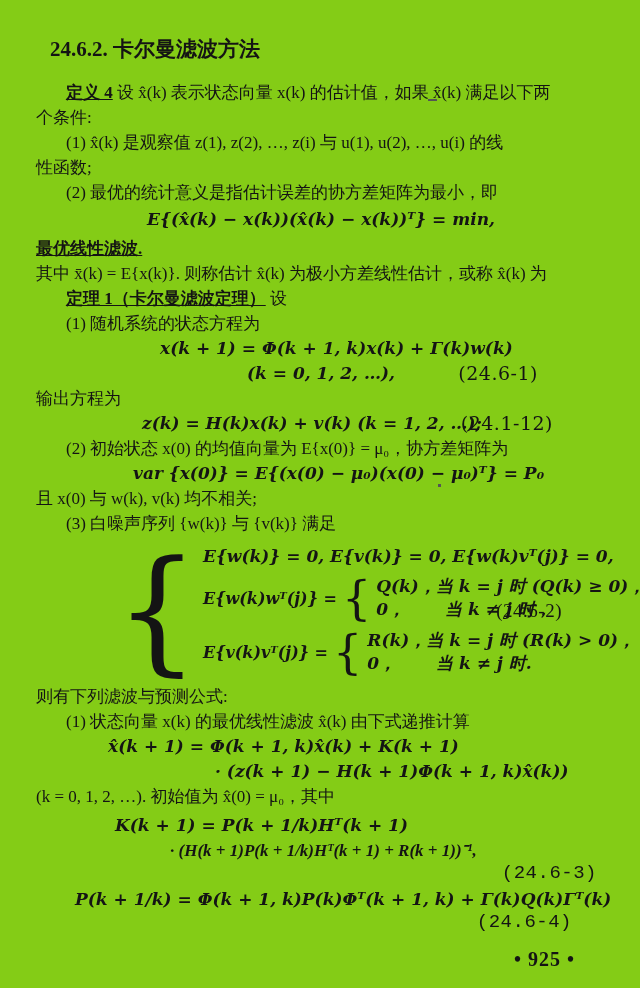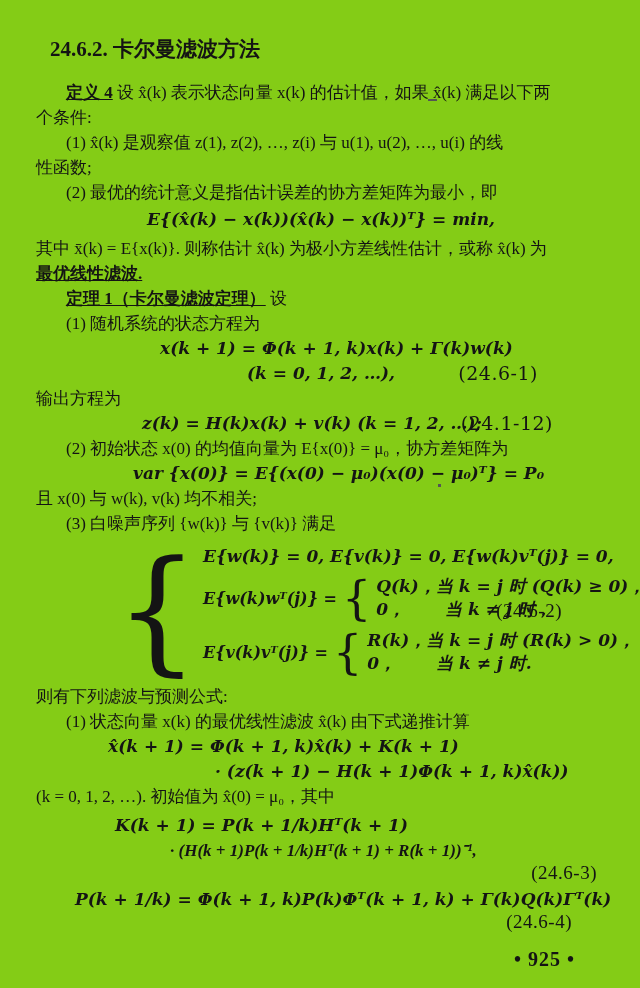--- a/index.html
+++ b/index.html
@@ -15,21 +15,21 @@
     font-family:"Liberation Serif","DejaVu Serif",serif;
   }
   .line { position:relative; font-size:17px; line-height:25px; height:25px; white-space:nowrap; }
   .indent { padding-left:30px; }
   .bold { font-weight:bold;text-decoration:underline; }
   .math { font-style:italic; font-weight:600; font-family:"DejaVu Serif","Liberation Serif",serif; }
   .eqnum {
     position:absolute; top:0; font-style:normal; font-weight:normal;
     font-size:19px; letter-spacing:0.5px;
   }
-  .numline { position:relative; height:20px; line-height:20px; font-size:16px; }
+  .numline { position:relative; height:20px; line-height:20px; font-size:16px;font-family:Liberation Mono, monospace; }
   
   .sys { position:relative; display:flex; align-items:center; margin:8px 0 8px 79px; height:132px; }
   .bigbrace {
     font-size:132px; line-height:128px; font-weight:400;
     transform:scaleY(1.02); transform-origin:center; margin-right:4px;
     font-family:"DejaVu Serif",serif;
   }
   .sysrows { display:flex; flex-direction:column; gap:6px; }
   .sysrow1 { font-size:17px; line-height:24px; height:24px; white-space:nowrap; }
   .sysrow { display:flex; align-items:center; gap:5px; height:48px; white-space:nowrap; }
@@ -49,22 +49,22 @@
   <div class="content">
 
     <div class="title">24.6.2. 卡尔曼滤波方法</div>
 
     <div class="line indent"><span class="bold">定义 4</span><span>  设 x̂(k) 表示状态向量 x(k) 的估计值，如果 x̂(k) 满足以下两</span></div>
     <div class="line">个条件:</div>
     <div class="line indent">(1) x̂(k) 是观察值 z(1), z(2), …, z(i) 与 u(1), u(2), …, u(i) 的线</div>
     <div class="line">性函数;</div>
     <div class="line indent">(2) 最优的统计意义是指估计误差的协方差矩阵为最小，即</div>
     <div class="line math" style="padding-left:111px; margin:2px 0 4px 0;">E{(x̂(k) − x(k))(x̂(k) − x(k))ᵀ} = min,</div>
+    <div class="line bold">最优线性滤波.</div>
     <div class="line">其中 x̄(k) = E{x(k)}. 则称估计 x̂(k) 为极小方差线性估计，或称 x̂(k) 为</div>
-    <div class="line bold">最优线性滤波.</div>
 
     <div class="line indent"><span class="bold">定理 1（卡尔曼滤波定理）</span><span>  设</span></div>
     <div class="line indent">(1) 随机系统的状态方程为</div>
 
     <div class="line math" style="padding-left:124px;">x(k + 1) = Φ(k + 1, k)x(k) + Γ(k)w(k)</div>
     <div class="line math" style="padding-left:211px;"><span>(k = 0, 1, 2, …),</span><span class="eqnum" style="right:66px;">(24.6-1)</span></div>
 
     <div class="line">输出方程为</div>
     <div class="line math" style="padding-left:106px;"><span>z(k) = H(k)x(k) + v(k) (k = 1, 2, …);</span><span class="eqnum" style="right:51px;">(24.1-12)</span></div>
 

